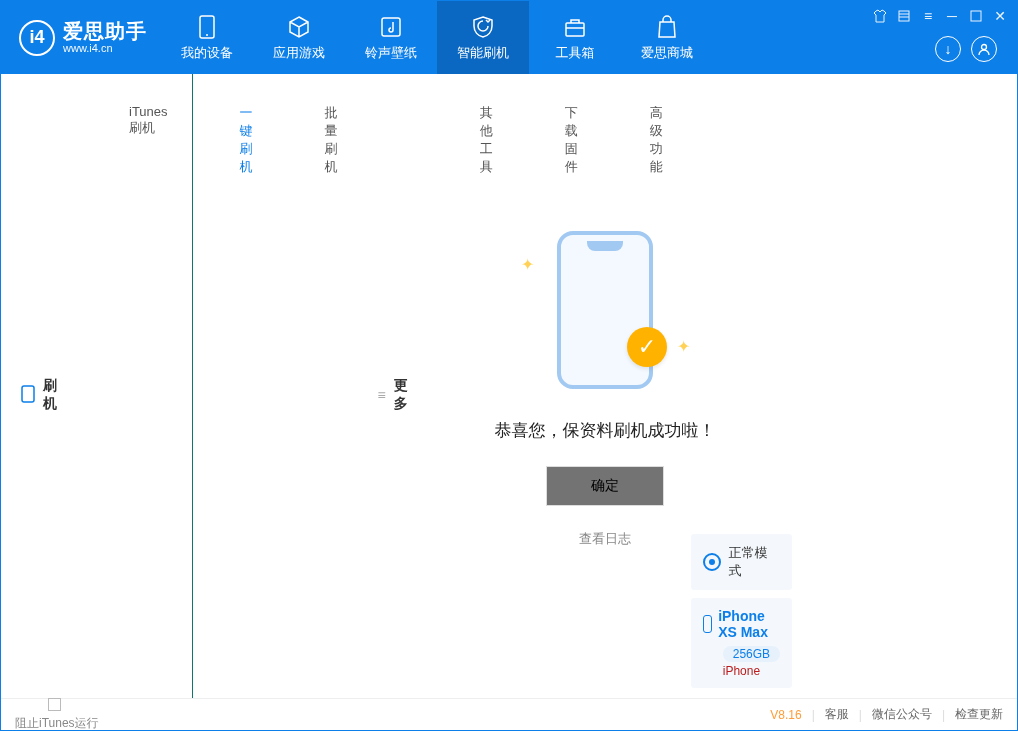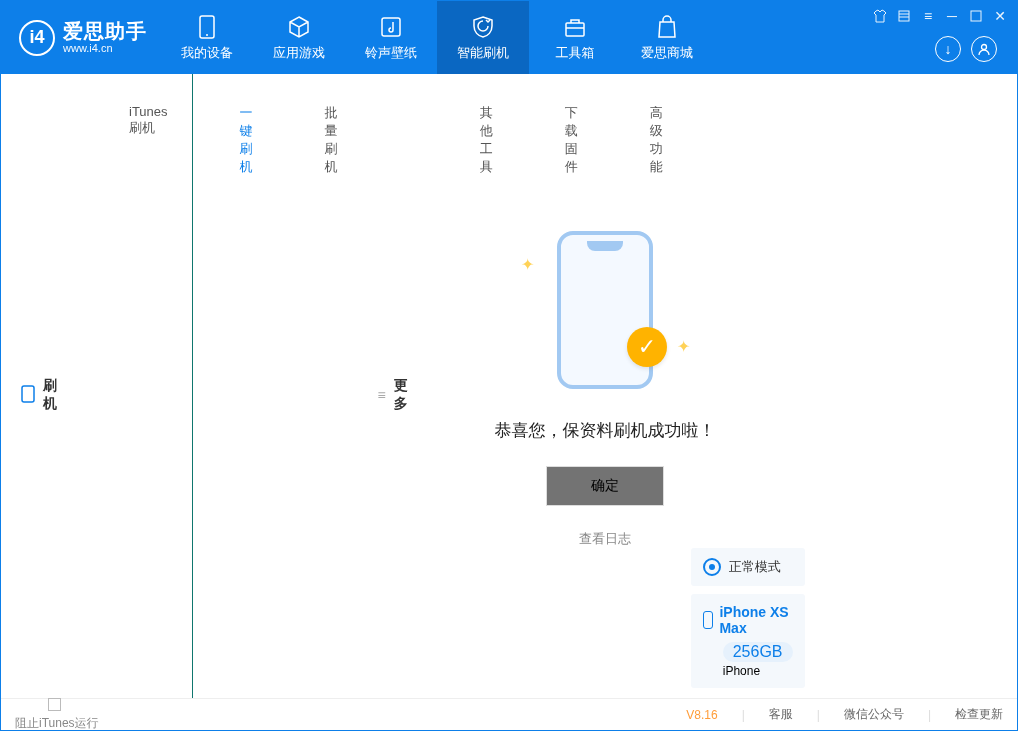--- a/index.html
+++ b/index.html
@@ -31,43 +31,43 @@
 .sb-item { padding: 12px 20px 12px 52px; font-size: 13px; color: #555; cursor: pointer; }
 .sb-item.active { color: #0d7fe9; }
 
 .device-block { margin-top: auto; padding: 0 8px 10px 8px; }
 .mode-card { background: #f4f8fc; border-radius: 3px; padding: 10px 12px; display: flex; align-items: center; gap: 8px; font-size: 13px; color: #333; margin-bottom: 8px; }
 .mode-dot { width: 18px; height: 18px; border: 2px solid #0d7fe9; border-radius: 50%; display: inline-flex; align-items: center; justify-content: center; }
 .mode-dot::after { content: ""; width: 6px; height: 6px; background: #0d7fe9; border-radius: 50%; }
 .device-card { background: #f4f8fc; border-radius: 3px; padding: 10px 12px; }
 .device-name { color: #0d7fe9; font-size: 14px; font-weight: bold; display: flex; align-items: center; gap: 6px; }
 .dev-icon { width: 14px; height: 18px; border: 1.6px solid #0d7fe9; border-radius: 3px; display: inline-block; }
-.storage-badge { display: inline-block; background: #e6f1fc; color: #0d7fe9; border-radius: 10px; padding: 1px 10px; font-size: 16px; margin: 6px 0 2px 20px; }
-.device-type { color: #000000; font-size: 12px; margin-left: 20px; }
+.storage-badge { display: inline-block; background: #e6f1fc; color: #0d7fe9; border-radius: 10px; padding: 1px 10px; font-size: 12px; margin: 6px 0 2px 20px; }
+.device-type { color: #b91c1c; font-size: 12px; margin-left: 20px; }
 
 .option-row { border: 2px solid #e23c3c; padding: 10px 10px; display: flex; gap: 14px; font-size: 12px; color: #888; margin: 8px; }
 .checkbox { width: 13px; height: 13px; border: 1px solid #bbb; display: inline-block; vertical-align: middle; margin-right: 4px; }
 
 
 .main { flex: 1; display: flex; flex-direction: column; align-items: center; justify-content: center; gap: 24px; color: #333; }
 .success-img { position: relative; width: 160px; height: 170px; display: flex; align-items: center; justify-content: center; }
 .phone { width: 96px; height: 158px; border: 4px solid #a2c9f2; border-radius: 16px; background: #f4f9ff; position: relative; }
 .phone::before { content: ""; position: absolute; top: 6px; left: 50%; transform: translateX(-50%); width: 36px; height: 10px; background: #a2c9f2; border-radius: 0 0 8px 8px; }
 .badge { position: absolute; right: 18px; bottom: 28px; width: 40px; height: 40px; background: #ffb300; border-radius: 50%; display: flex; align-items: center; justify-content: center; color: #fff; font-size: 22px; box-shadow: 0 2px 4px rgba(0,0,0,.1); }
 .sparkle { position: absolute; width: 12px; height: 12px; color: #ffd257; font-size: 16px; }
 .sp1 { top: 30px; left: -4px; }
 .sp2 { bottom: 46px; right: -4px; }
 .success-text { font-size: 17px; color: #222; font-family: Liberation Serif, serif; }
 .ok-btn { border: 1px solid #ddd; background: #737373; padding: 10px 44px; font-size: 14px; cursor: pointer; }
 .log-link { color: #888; font-size: 13px; cursor: pointer; }
 
 
 .footer { height: 32px; border-top: 1px solid #eee; display: flex; align-items: center; padding: 0 14px; font-size: 12px; color: #888; }
 .footer-left { display: flex; align-items: center; gap: 4px; flex-direction: column; }
-.footer-right { margin-left: auto; display: flex; align-items: center; gap: 24px; }
+.footer-right { margin-left: auto; display: flex; align-items: center; gap: 10px; }
 .version { color: #ff9d3a; }
 .flink { color: #666; cursor: pointer; }
 .divider { color: #ddd; }
 </style>
 </head>
 <body>
 
 <div class="header">
   <div class="logo-block">
     <div class="logo-circle">i4</div>

